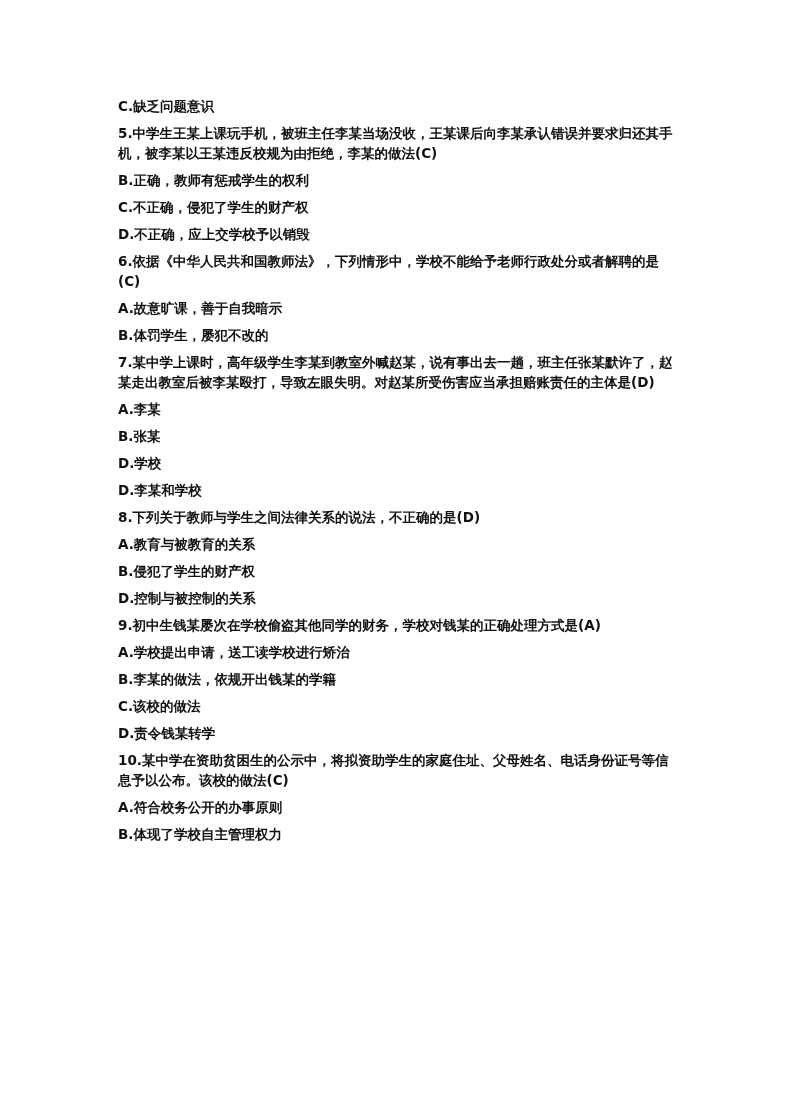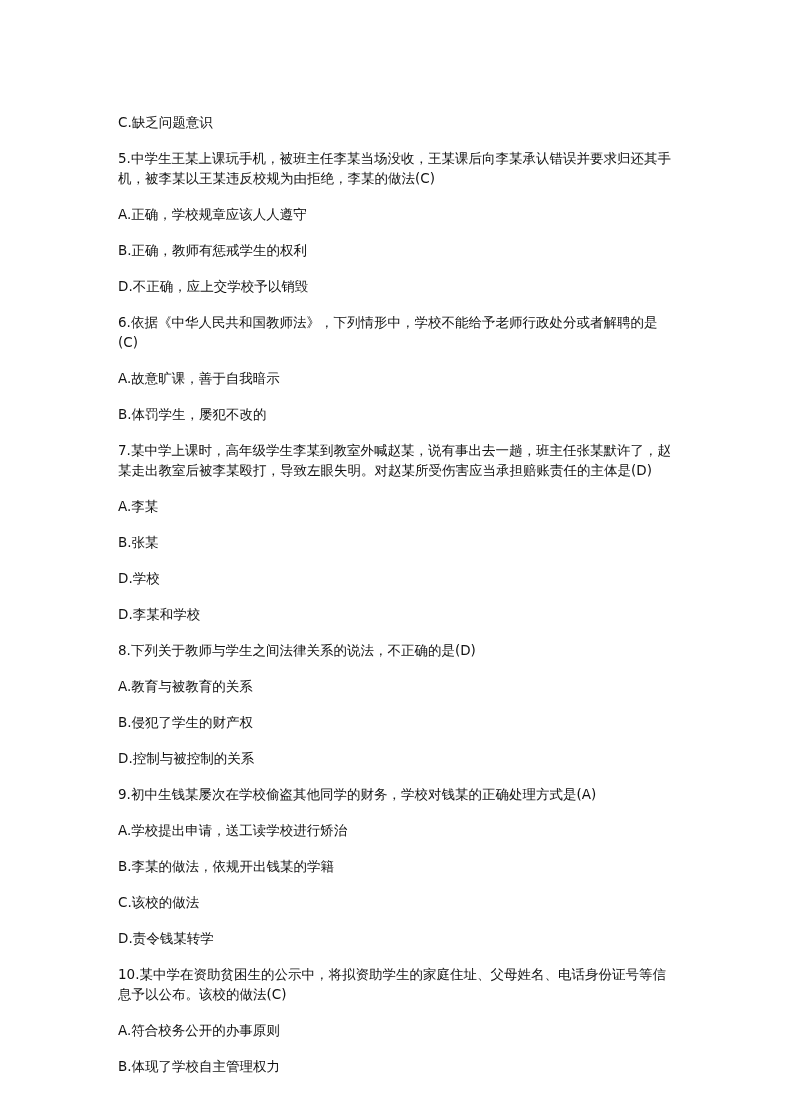--- a/index.html
+++ b/index.html
@@ -17,34 +17,35 @@
     }
     .page {
       position: absolute;
       left: 118px;
       top: 96px;
       width: 556px;
     }
     .line {
       font-size: 13.5px;
       line-height: 20px;
-      margin: 16px 0 7px 0;
+      margin: 0 0 7px 0;
       white-space: normal;
       word-break: break-all;
       letter-spacing: 0px;
+      font-weight: bold;
     }
   </style>
 </head>
 <body>
 
 <div class="page">
   <p class="line">C.缺乏问题意识</p>
   <p class="line">5.中学生王某上课玩手机，被班主任李某当场没收，王某课后向李某承认错误并要求归还其手机，被李某以王某违反校规为由拒绝，李某的做法(C)</p>
-  <p class="line">A.正确，学校规章应该人人遵守</p>
   <p class="line">B.正确，教师有惩戒学生的权利</p>
+  <p class="line">C.不正确，侵犯了学生的财产权</p>
   <p class="line">D.不正确，应上交学校予以销毁</p>
   <p class="line">6.依据《中华人民共和国教师法》，下列情形中，学校不能给予老师行政处分或者解聘的是(C)</p>
   <p class="line">A.故意旷课，善于自我暗示</p>
   <p class="line">B.体罚学生，屡犯不改的</p>
   <p class="line">7.某中学上课时，高年级学生李某到教室外喊赵某，说有事出去一趟，班主任张某默许了，赵某走出教室后被李某殴打，导致左眼失明。对赵某所受伤害应当承担赔账责任的主体是(D)</p>
   <p class="line">A.李某</p>
   <p class="line">B.张某</p>
   <p class="line">D.学校</p>
   <p class="line">D.李某和学校</p>
   <p class="line">8.下列关于教师与学生之间法律关系的说法，不正确的是(D)</p>

